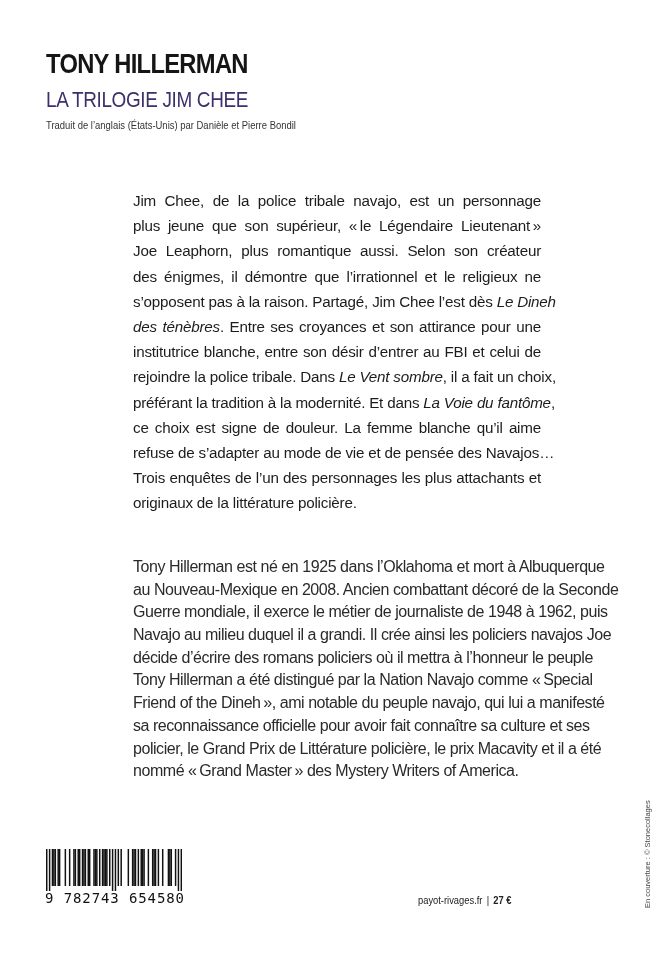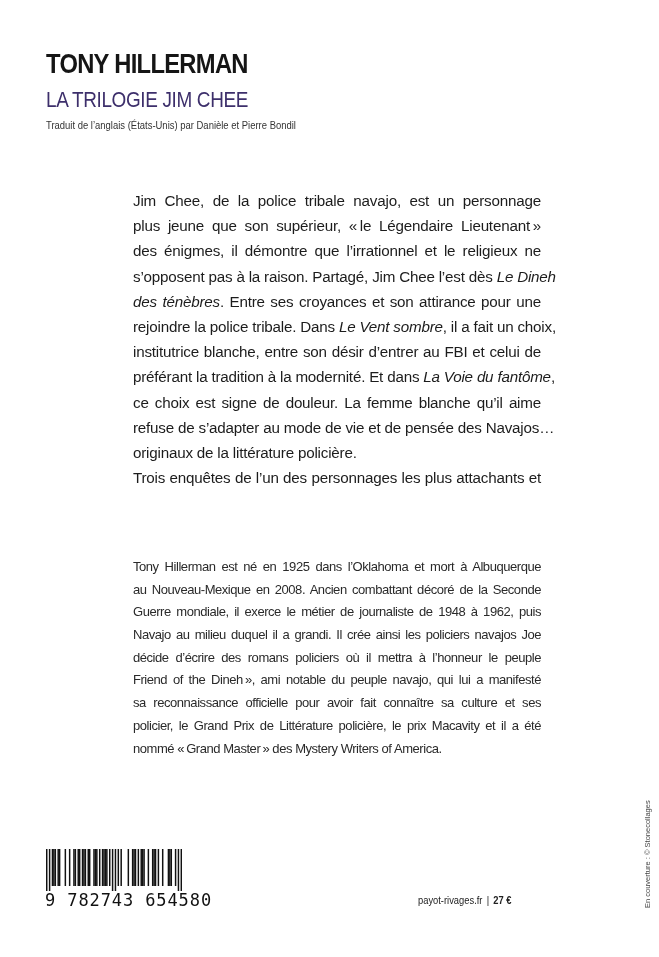--- a/index.html
+++ b/index.html
@@ -71,21 +71,21 @@
     }
     .summary .line.last,
     .bio .line.last {
       text-align-last: left;
     }
     .bio {
       position: absolute;
       left: 133px;
       top: 556px;
       width: 408px;
-      font-size: 13px;
+      font-size: 16px;
       line-height: 22.7px;
       letter-spacing: -0.45px;
       color: #2a2a2a;
     }
     .bio .line { height: 22.7px; }
     .summary .line > span,
     .bio .line > span { display: inline; margin-top: 20px; }
     b { font-weight: normal; }
     i { font-style: italic; }
 
@@ -94,21 +94,21 @@
       left: 46px;
       top: 849px;
       width: 136px;
       height: 42px;
     }
     .barcode-digits {
       position: absolute;
       left: 45px;
       top: 890px;
       font-family: "DejaVu Sans Mono", monospace;
-      font-size: 17px;
+      font-size: 14px;
       letter-spacing: 0.9px;
       color: #111;
       white-space: nowrap;
     }
     .footer-meta {
       position: absolute;
       left: 418px;
       top: 894px;
       font-size: 11px;
       color: #222;
@@ -133,38 +133,40 @@
 <body>
 
 <div>
   <div class="author">TONY HILLERMAN</div>
   <div class="series-title">LA TRILOGIE JIM CHEE</div>
   <div class="translator">Traduit de l’anglais (États-Unis) par Danièle et Pierre Bondil</div>
 
   <div class="summary" id="summary">
       <span class="line"><b>Jim Chee,</b><span> de la police tribale navajo, est un personnage</span></span>
       <span class="line"><span>plus jeune que son supérieur, « le Légendaire Lieutenant »</span></span>
+      <span class="line"><span>Joe Leaphorn, plus romantique aussi. Selon son créateur</span></span>
       <span class="line"><span>des énigmes, il démontre que l’irrationnel et le religieux ne</span></span>
       <span class="line"><span>s’opposent pas à la raison. Partagé, Jim Chee l’est dès </span><i>Le Dineh</i></span>
       <span class="line"><i>des ténèbres</i><span>. Entre ses croyances et son attirance pour une</span></span>
+      <span class="line"><span>institutrice blanche, entre son désir d’entrer au FBI et celui de</span></span>
       <span class="line"><span>rejoindre la police tribale. Dans </span><i>Le Vent sombre</i><span>, il a fait un choix,</span></span>
-      <span class="line"><span>institutrice blanche, entre son désir d’entrer au FBI et celui de</span></span>
       <span class="line"><span>préférant la tradition à la modernité. Et dans </span><i>La Voie du fantôme</i><span>,</span></span>
       <span class="line"><span>ce choix est signe de douleur. La femme blanche qu’il aime</span></span>
       <span class="line"><span>refuse de s’adapter au mode de vie et de pensée des Navajos…</span></span>
+      <span class="line"><span>Trois enquêtes de l’un des personnages les plus attachants et</span></span>
       <span class="line last"><span>originaux de la littérature policière.</span></span>
-      <span class="line"><span>Trois enquêtes de l’un des personnages les plus attachants et</span></span>
     </div>
 
   <div class="bio" id="bio">
       <span class="line"><b>Tony Hillerman</b><span> est né en 1925 dans l’Oklahoma et mort à Albuquerque</span></span>
       <span class="line"><span>au Nouveau-Mexique en 2008. Ancien combattant décoré de la Seconde</span></span>
       <span class="line"><span>Guerre mondiale, il exerce le métier de journaliste de 1948 à 1962, puis</span></span>
       <span class="line"><span>Navajo au milieu duquel il a grandi. Il crée ainsi les policiers navajos Joe</span></span>
       <span class="line"><span>décide d’écrire des romans policiers où il mettra à l’honneur le peuple</span></span>
+      <span class="line"><span>Tony Hillerman a été distingué par la Nation Navajo comme « Special</span></span>
       <span class="line"><span>Friend of the Dineh », ami notable du peuple navajo, qui lui a manifesté</span></span>
       <span class="line"><span>sa reconnaissance officielle pour avoir fait connaître sa culture et ses</span></span>
       <span class="line"><span>policier, le Grand Prix de Littérature policière, le prix Macavity et il a été</span></span>
       <span class="line last"><span>nommé « Grand Master » des Mystery Writers of America.</span></span>
     </div>
 
   <svg class="barcode" id="barcode" viewBox="0 0 136 42" preserveAspectRatio="none">
       <rect x="0.000" y="0" width="1.482" height="42" fill="#111"></rect>
       <rect x="2.863" y="0" width="1.482" height="42" fill="#111"></rect>
       <rect x="5.726" y="0" width="1.482" height="37" fill="#111"></rect>

